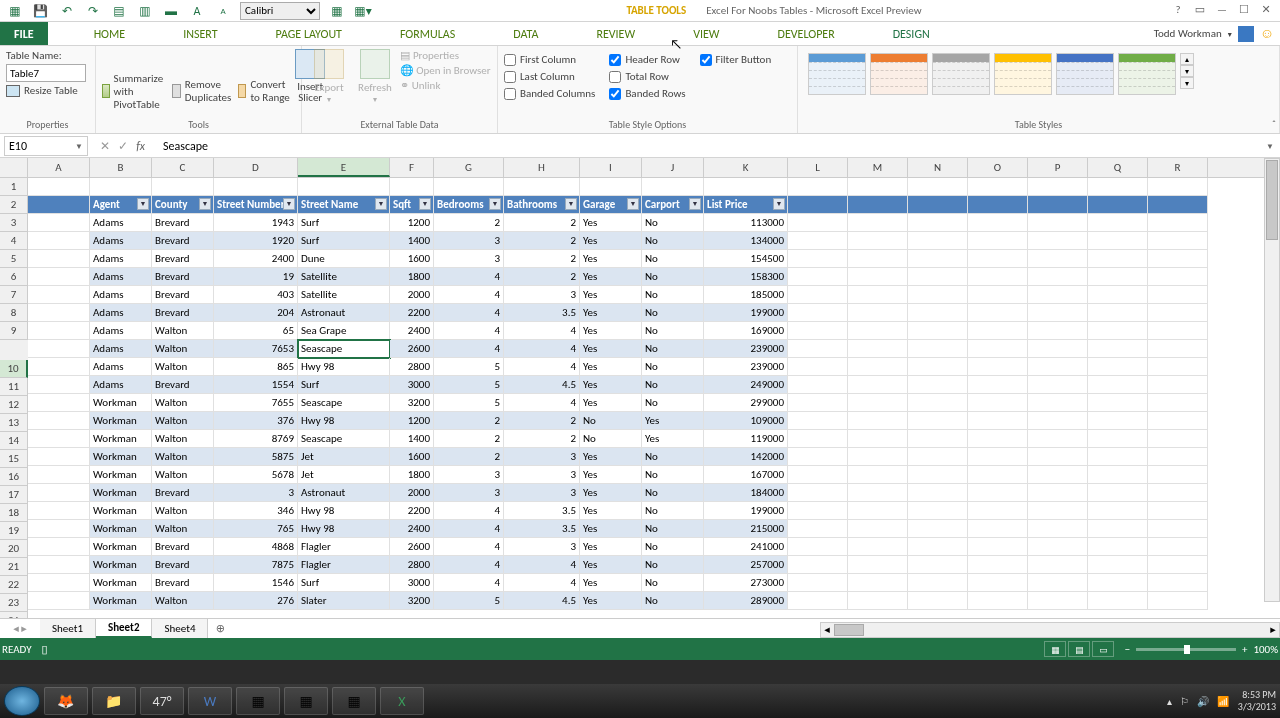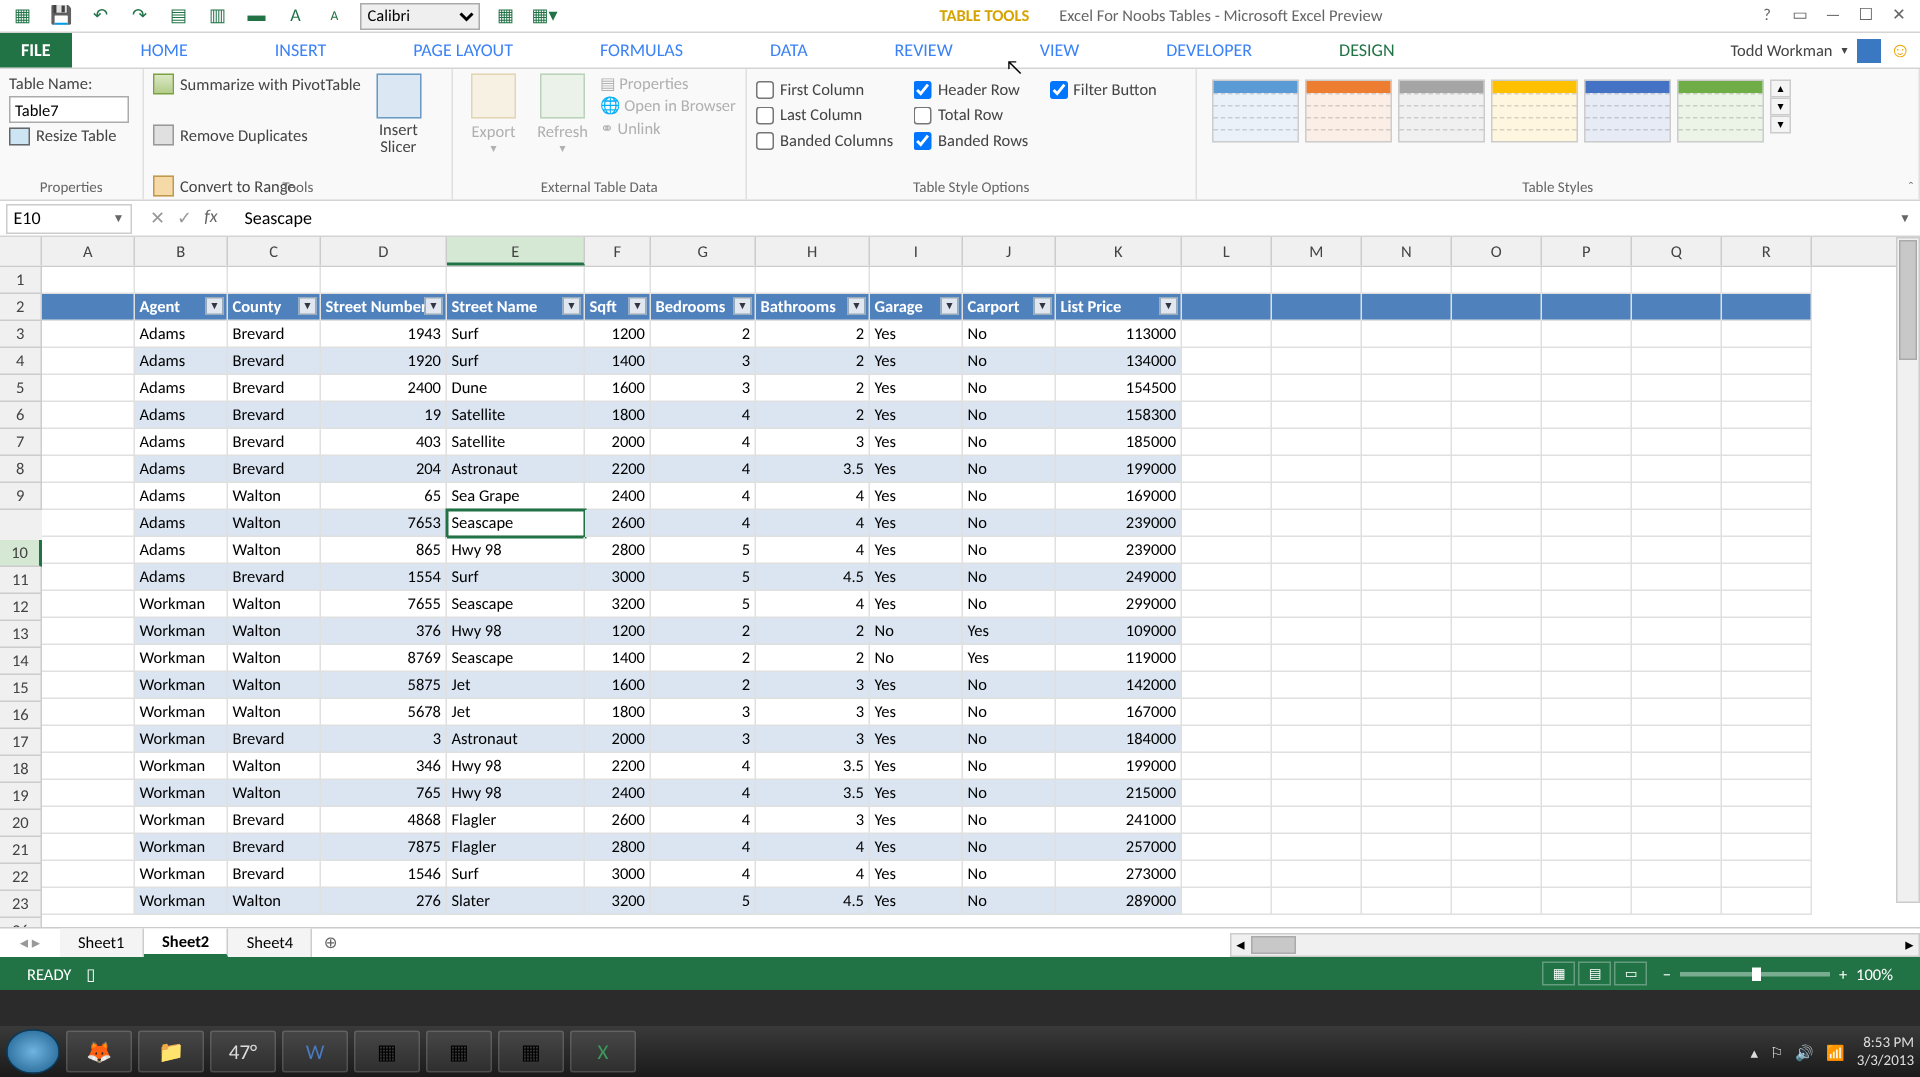--- a/index.html
+++ b/index.html
@@ -11,39 +11,39 @@
 .qat-icon { width: 18px; height: 18px; display: flex; align-items: center; justify-content: center; color: #217346; font-size: 12px; }
 .title-center { flex: 1; text-align: center; display: flex; justify-content: center; gap: 20px; }
 .table-tools { color: #d6a400; font-weight: 600; font-size: 11px; }
 .app-title { color: #666; }
 .win-controls { display: flex; gap: 6px; padding-right: 6px; }
 .win-btn { width: 16px; height: 16px; font-size: 11px; color: #666; text-align: center; }
 
 
 .ribbon-tabs { height: 24px; background: #fff; display: flex; align-items: stretch; font-size: 12px; border-bottom: 1px solid #d4d4d4; gap: 34px; }
 .file-tab { background: #217346; color: #fff; padding: 0 14px; display: flex; align-items: center; font-weight: 600; }
-.tab { padding: 0 12px; display: flex; align-items: center; color: #3b82f6; cursor: pointer; }
+.tab { padding: 0 12px; display: flex; align-items: center; color: #4d7c0f; cursor: pointer; }
 .tab.active { color: #217346; }
 .user-area { margin-left: auto; display: flex; align-items: center; gap: 6px; padding-right: 6px; font-size: 11px; color: #444; }
 .user-pic { width: 16px; height: 16px; background: #3a78c2; }
 .smiley { color: #f0a500; font-size: 14px; }
 
 
 .ribbon { height: 88px; background: #f9f9f9; border-bottom: 1px solid #d4d4d4; display: flex; position: relative; }
 .ribbon-group { border-right: 1px solid #e0e0e0; padding: 3px 6px 0; display: flex; flex-direction: column; position: relative; }
 .group-label { position: absolute; bottom: 2px; left: 0; right: 0; text-align: center; font-size: 10px; color: #666; }
 .grp-body { flex: 1; display: flex; gap: 4px; }
 
 .prop-col { display: flex; flex-direction: column; gap: 2px; font-size: 11px; }
 .table-name-label { color: #444; }
 .table-name-input { width: 80px; height: 18px; border: 1px solid #ababab; font-size: 11px; padding: 0 3px; background: #fff; }
 .resize-btn { display: flex; align-items: center; gap: 4px; color: #444; cursor: pointer; }
 .resize-btn .ic { width: 14px; height: 12px; border: 1px solid #666; background: #cde5f3; }
 
-.tools-col { display: flex; flex-direction: column; gap: 20px; font-size: 11px; color: #444; }
+.tools-col { display: flex; flex-direction: row; gap: 2px; font-size: 11px; color: #444; }
 .tools-col .row-link { display: flex; align-items: center; gap: 4px; cursor: pointer; }
 .tools-col .ic { width: 14px; height: 14px; display: inline-block; }
 .ic-pivot { background: linear-gradient(#dbe8c4,#b4cd8a); border:1px solid #7ba23f; }
 .ic-dup { background: #e0e0e0; border:1px solid #999; }
 .ic-conv { background: #f5d9a7; border:1px solid #c0984f; }
 
 .big-btn { width: 42px; display: flex; flex-direction: column; align-items: center; font-size: 11px; color: #444; cursor: pointer; }
 .big-btn.disabled { color: #b0b0b0; }
 .big-btn .ic-big { width: 30px; height: 30px; margin-bottom: 2px; }
 .ic-slicer { background: #dbe8f4; border: 1px solid #6b9bc3; }
@@ -107,21 +107,21 @@
 .vscroll .thumb{ height:80px; background:#c8c8c8; border:1px solid #aaa; margin:1px; }
 
 
 .sheet-bar { height: 20px; background: #fff; border-top: 1px solid #ccc; display: flex; align-items: stretch; font-size: 11px; }
 .sheet-nav { width: 40px; display: flex; align-items: center; justify-content: center; color: #999; gap:4px; }
 .sheet-tab { padding: 0 12px; border-right: 1px solid #ccc; display: flex; align-items: center; background: #f4f4f4; cursor: pointer; }
 .sheet-tab.active { background: #fff; border-bottom: 2px solid #217346; font-weight: 600; }
 .sheet-add { width: 24px; display: flex; align-items: center; justify-content: center; color: #666; }
 
 
-.status-bar { height: 22px; background: #217346; color: #fff; display: flex; align-items: center; font-size: 11px; padding: 0 18px; justify-content: center; }
+.status-bar { height: 22px; background: #217346; color: #fff; display: flex; align-items: center; font-size: 11px; padding: 0 2px; justify-content: center; }
 .status-ready { flex: 0 0 auto; }
 .status-spacer { flex: 1; }
 .view-btns { display: flex; gap: 2px; }
 .view-btn { width: 22px; height: 16px; border: 1px solid rgba(255,255,255,0.3); display:flex; align-items:center; justify-content:center; font-size:9px; }
 .zoom { display: flex; align-items: center; gap: 6px; margin-left: 10px; }
 .zoom-slider { width: 100px; height: 3px; background: rgba(255,255,255,0.4); position: relative; }
 .zoom-slider .zthumb { position: absolute; left: 48px; top: -3px; width: 6px; height: 9px; background: #fff; }
 
 
 .taskbar { position: absolute; bottom: 0; left: 0; right: 0; height: 34px; background: linear-gradient(#3a3a3a,#1a1a1a); display: flex; align-items: center; padding: 0 4px; }

